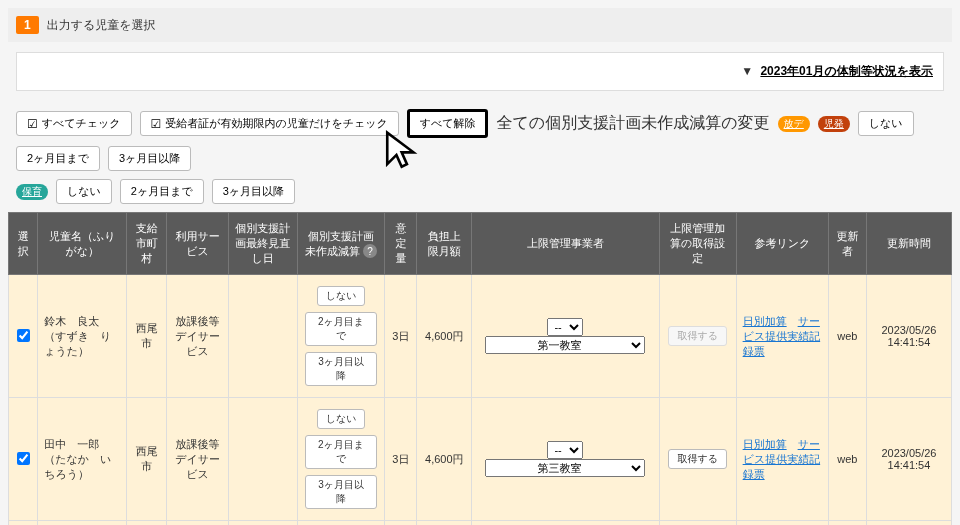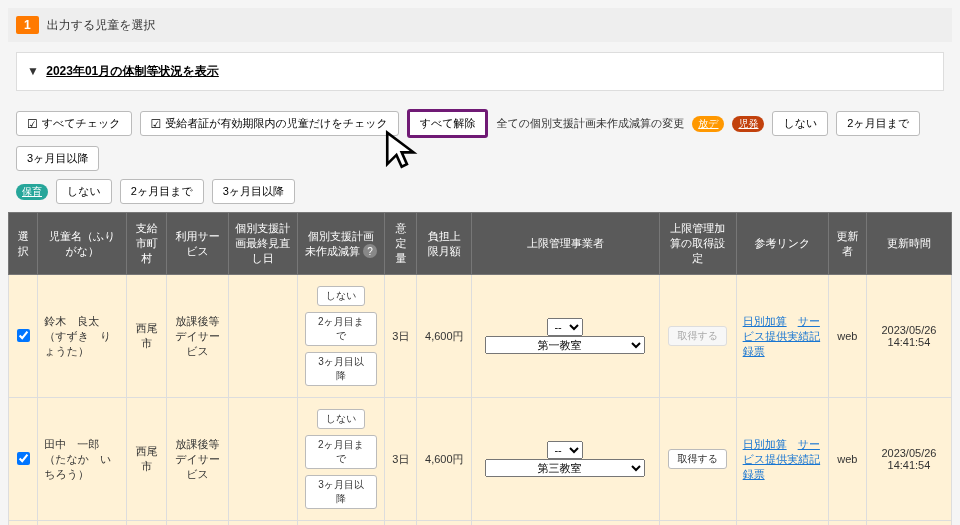--- a/index.html
+++ b/index.html
@@ -1,32 +1,32 @@
 <!DOCTYPE html>
 <html><head>
   <meta charset="utf-8">
   <style>
     * { box-sizing: border-box; margin: 0; padding: 0; }
     body { font-family: "Hiragino Sans", "Meiryo", sans-serif; font-size: 12px; background: #f5f5f5; color: #333; }
     .container { padding: 8px; }
     .section-header { display: flex; align-items: center; gap: 8px; padding: 8px; background: #eee; }
     .step-badge { background: #ff7a00; color: #fff; font-weight: bold; padding: 2px 8px; border-radius: 2px; }
     .section-title { font-size: 12px; }
-    .card { background: #fff; border: 1px solid #ddd; margin: 10px 8px; padding: 10px; }
+    .card { background: #fff; border: 1px solid #ddd; margin: 10px 8px; padding: 10px; text-align: right; }
     .status-link { color: #000; text-decoration: underline; font-weight: bold; cursor: pointer; }
     .chevron-down { display: inline-block; margin-right: 4px; }
     .toolbar { display: flex; flex-wrap: wrap; align-items: center; gap: 8px; padding: 8px; }
     .btn { background: #fff; border: 1px solid #bbb; padding: 4px 10px; border-radius: 3px; cursor: pointer; font-size: 11px; display: inline-flex; align-items: center; gap: 4px; }
-    .btn.highlight { border: 3px solid #701a75; }
+    .btn.highlight { border: 3px solid #000000; }
     .pill { display: inline-block; border-radius: 10px; padding: 1px 6px; font-size: 10px; color: #fff; text-decoration: underline; }
     .pill-orange { background: #ff9800; }
     .pill-green { background: #c2410c; }
     .pill-teal { background: #26a69a; }
     .checkbox-glyph { font-size: 12px; }
-    .global-label { font-size: 11px; }
+    .global-label { font-size: 16px; }
     .table-wrap { margin: 0 0 10px; overflow-x: auto; }
     table { border-collapse: collapse; width: 100%; min-width: 940px; }
     th { background: #5a5a5a; color: #fff; font-weight: normal; font-size: 11px; padding: 8px 6px; border: 1px solid #777; text-align: center; }
     td { background: #fff2d6; border: 1px solid #ddd; padding: 10px 6px; text-align: center; font-size: 11px; }
     td.left { text-align: left; }
     .link { color: #1976d2; text-decoration: underline; cursor: pointer; text-align: center; }
     .select { font-size: 11px; padding: 1px 2px; }
     .select-wide { width: 160px; text-align: center; }
     .select-narrow { width: 36px; }
     .mini-btn { background: #fff; border: 1px solid #bbb; border-radius: 3px; padding: 2px 8px; font-size: 10px; cursor: pointer; margin: 1px; display: inline-block; }

